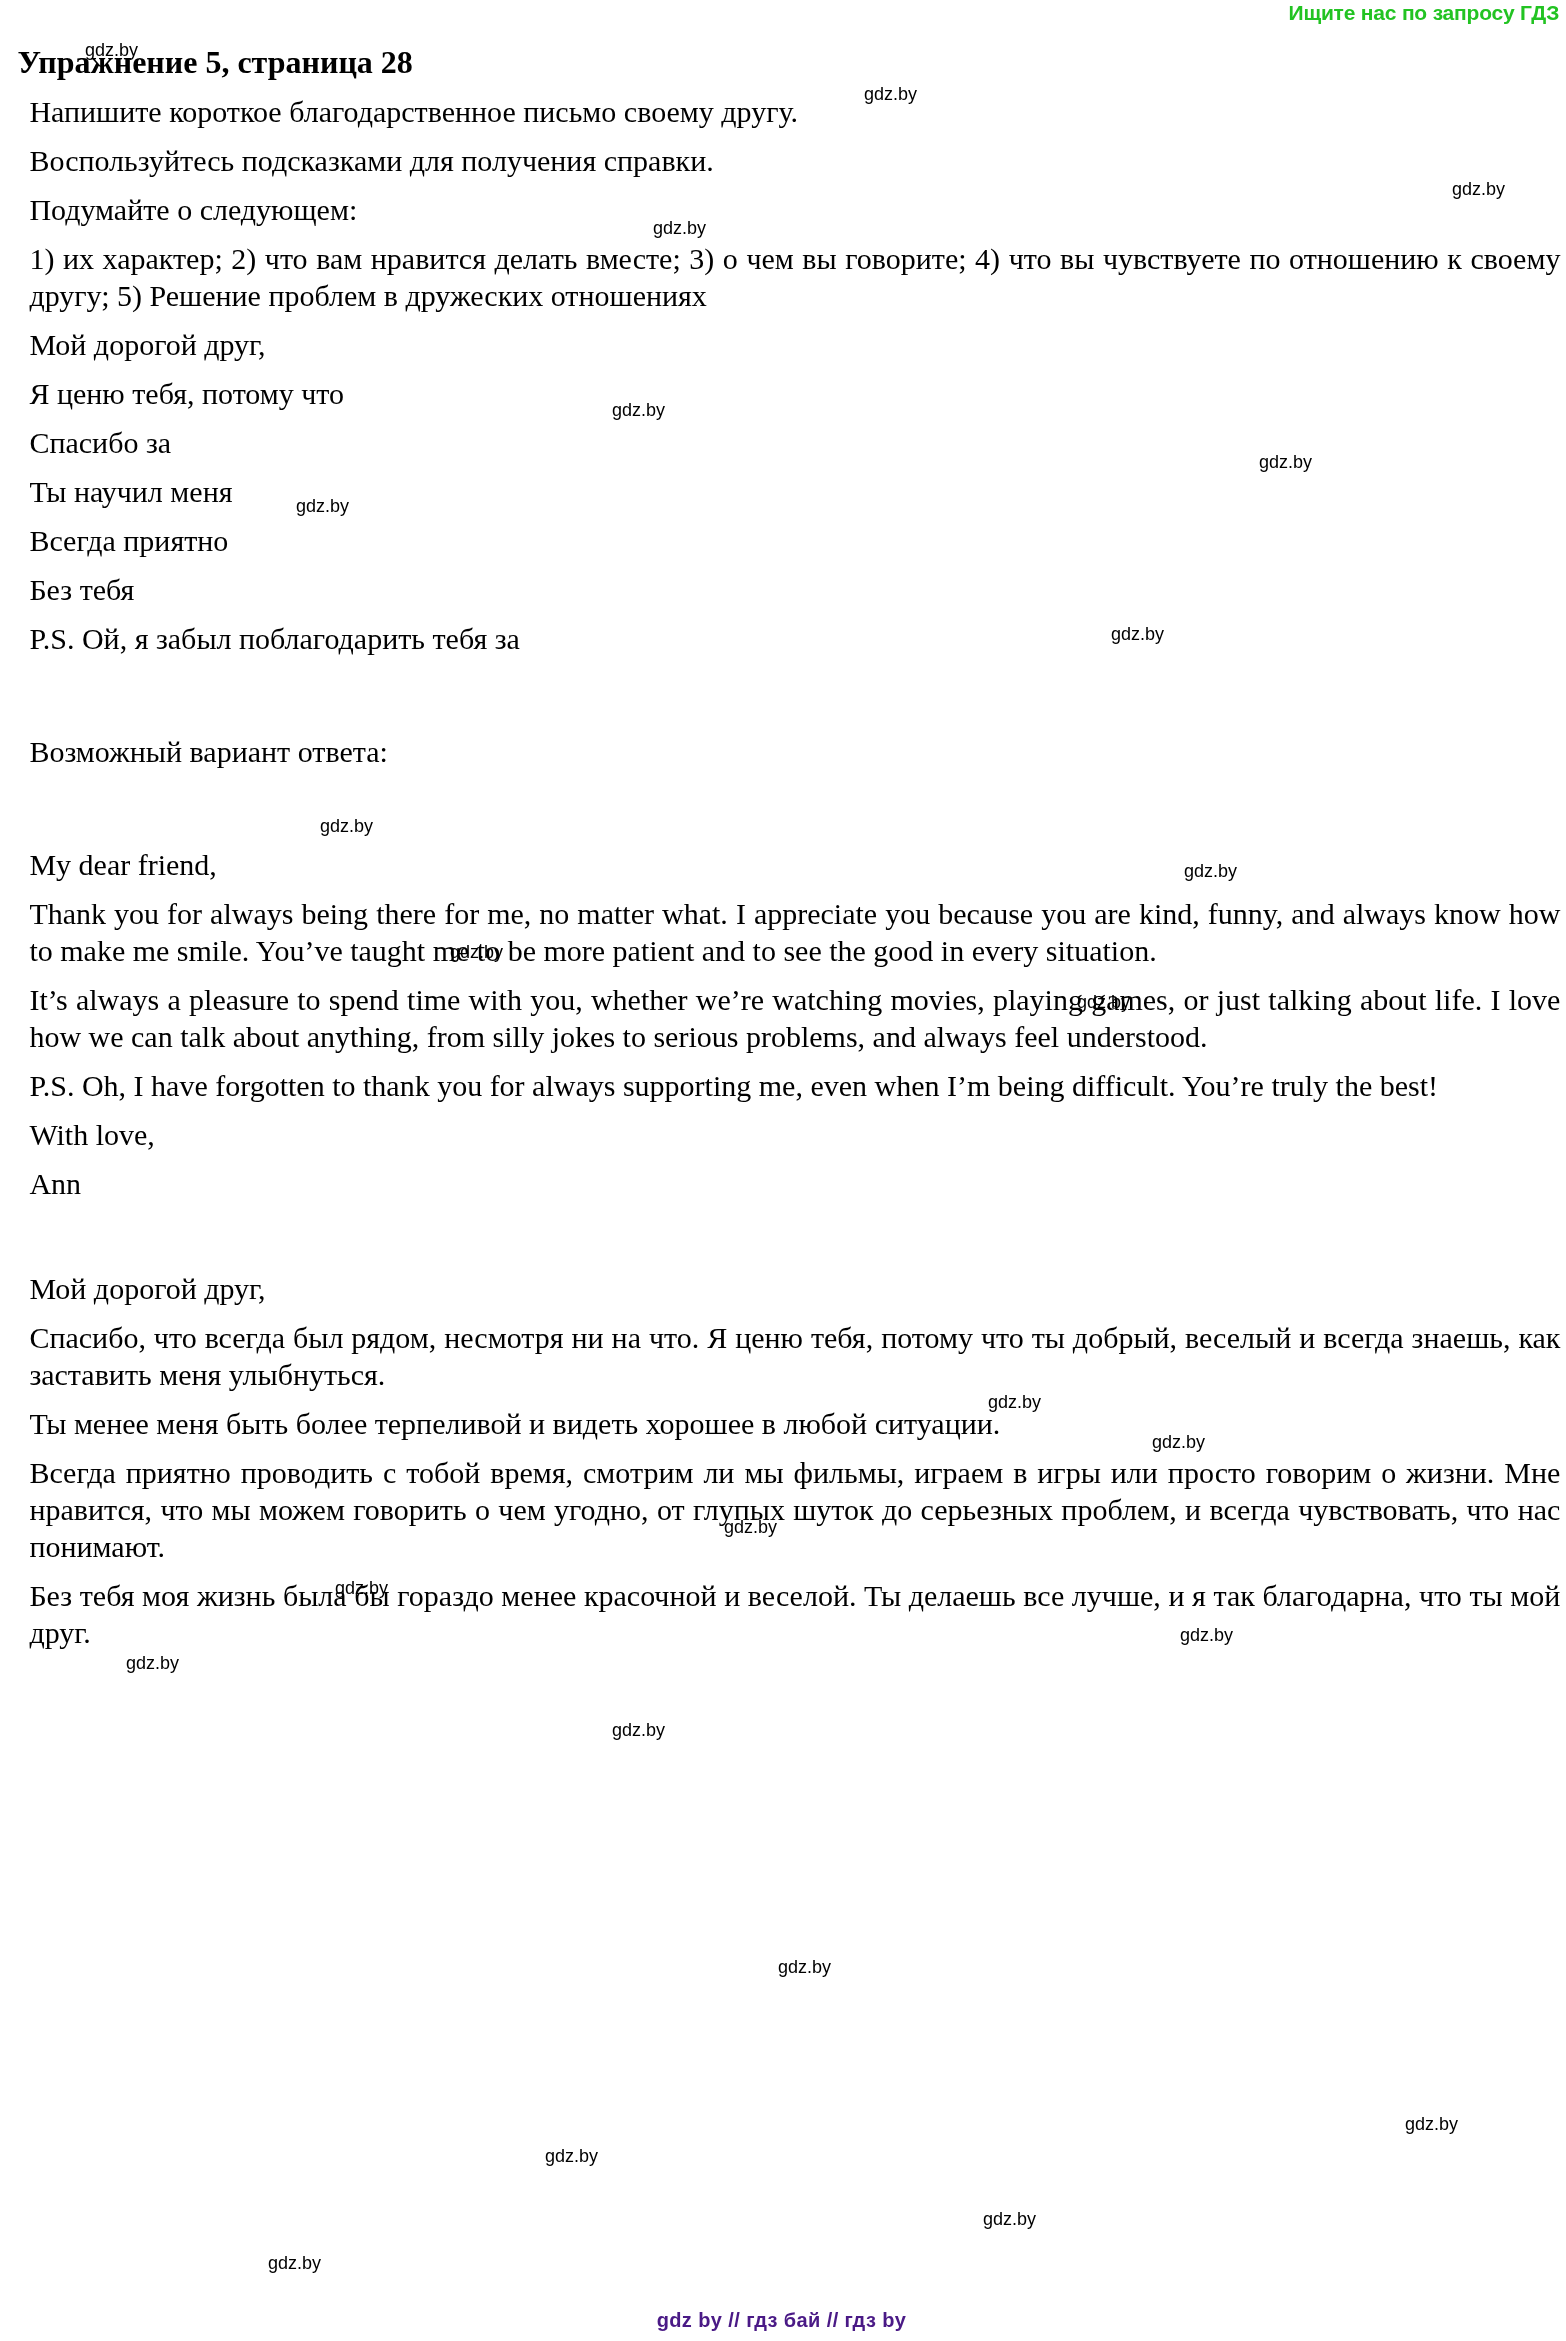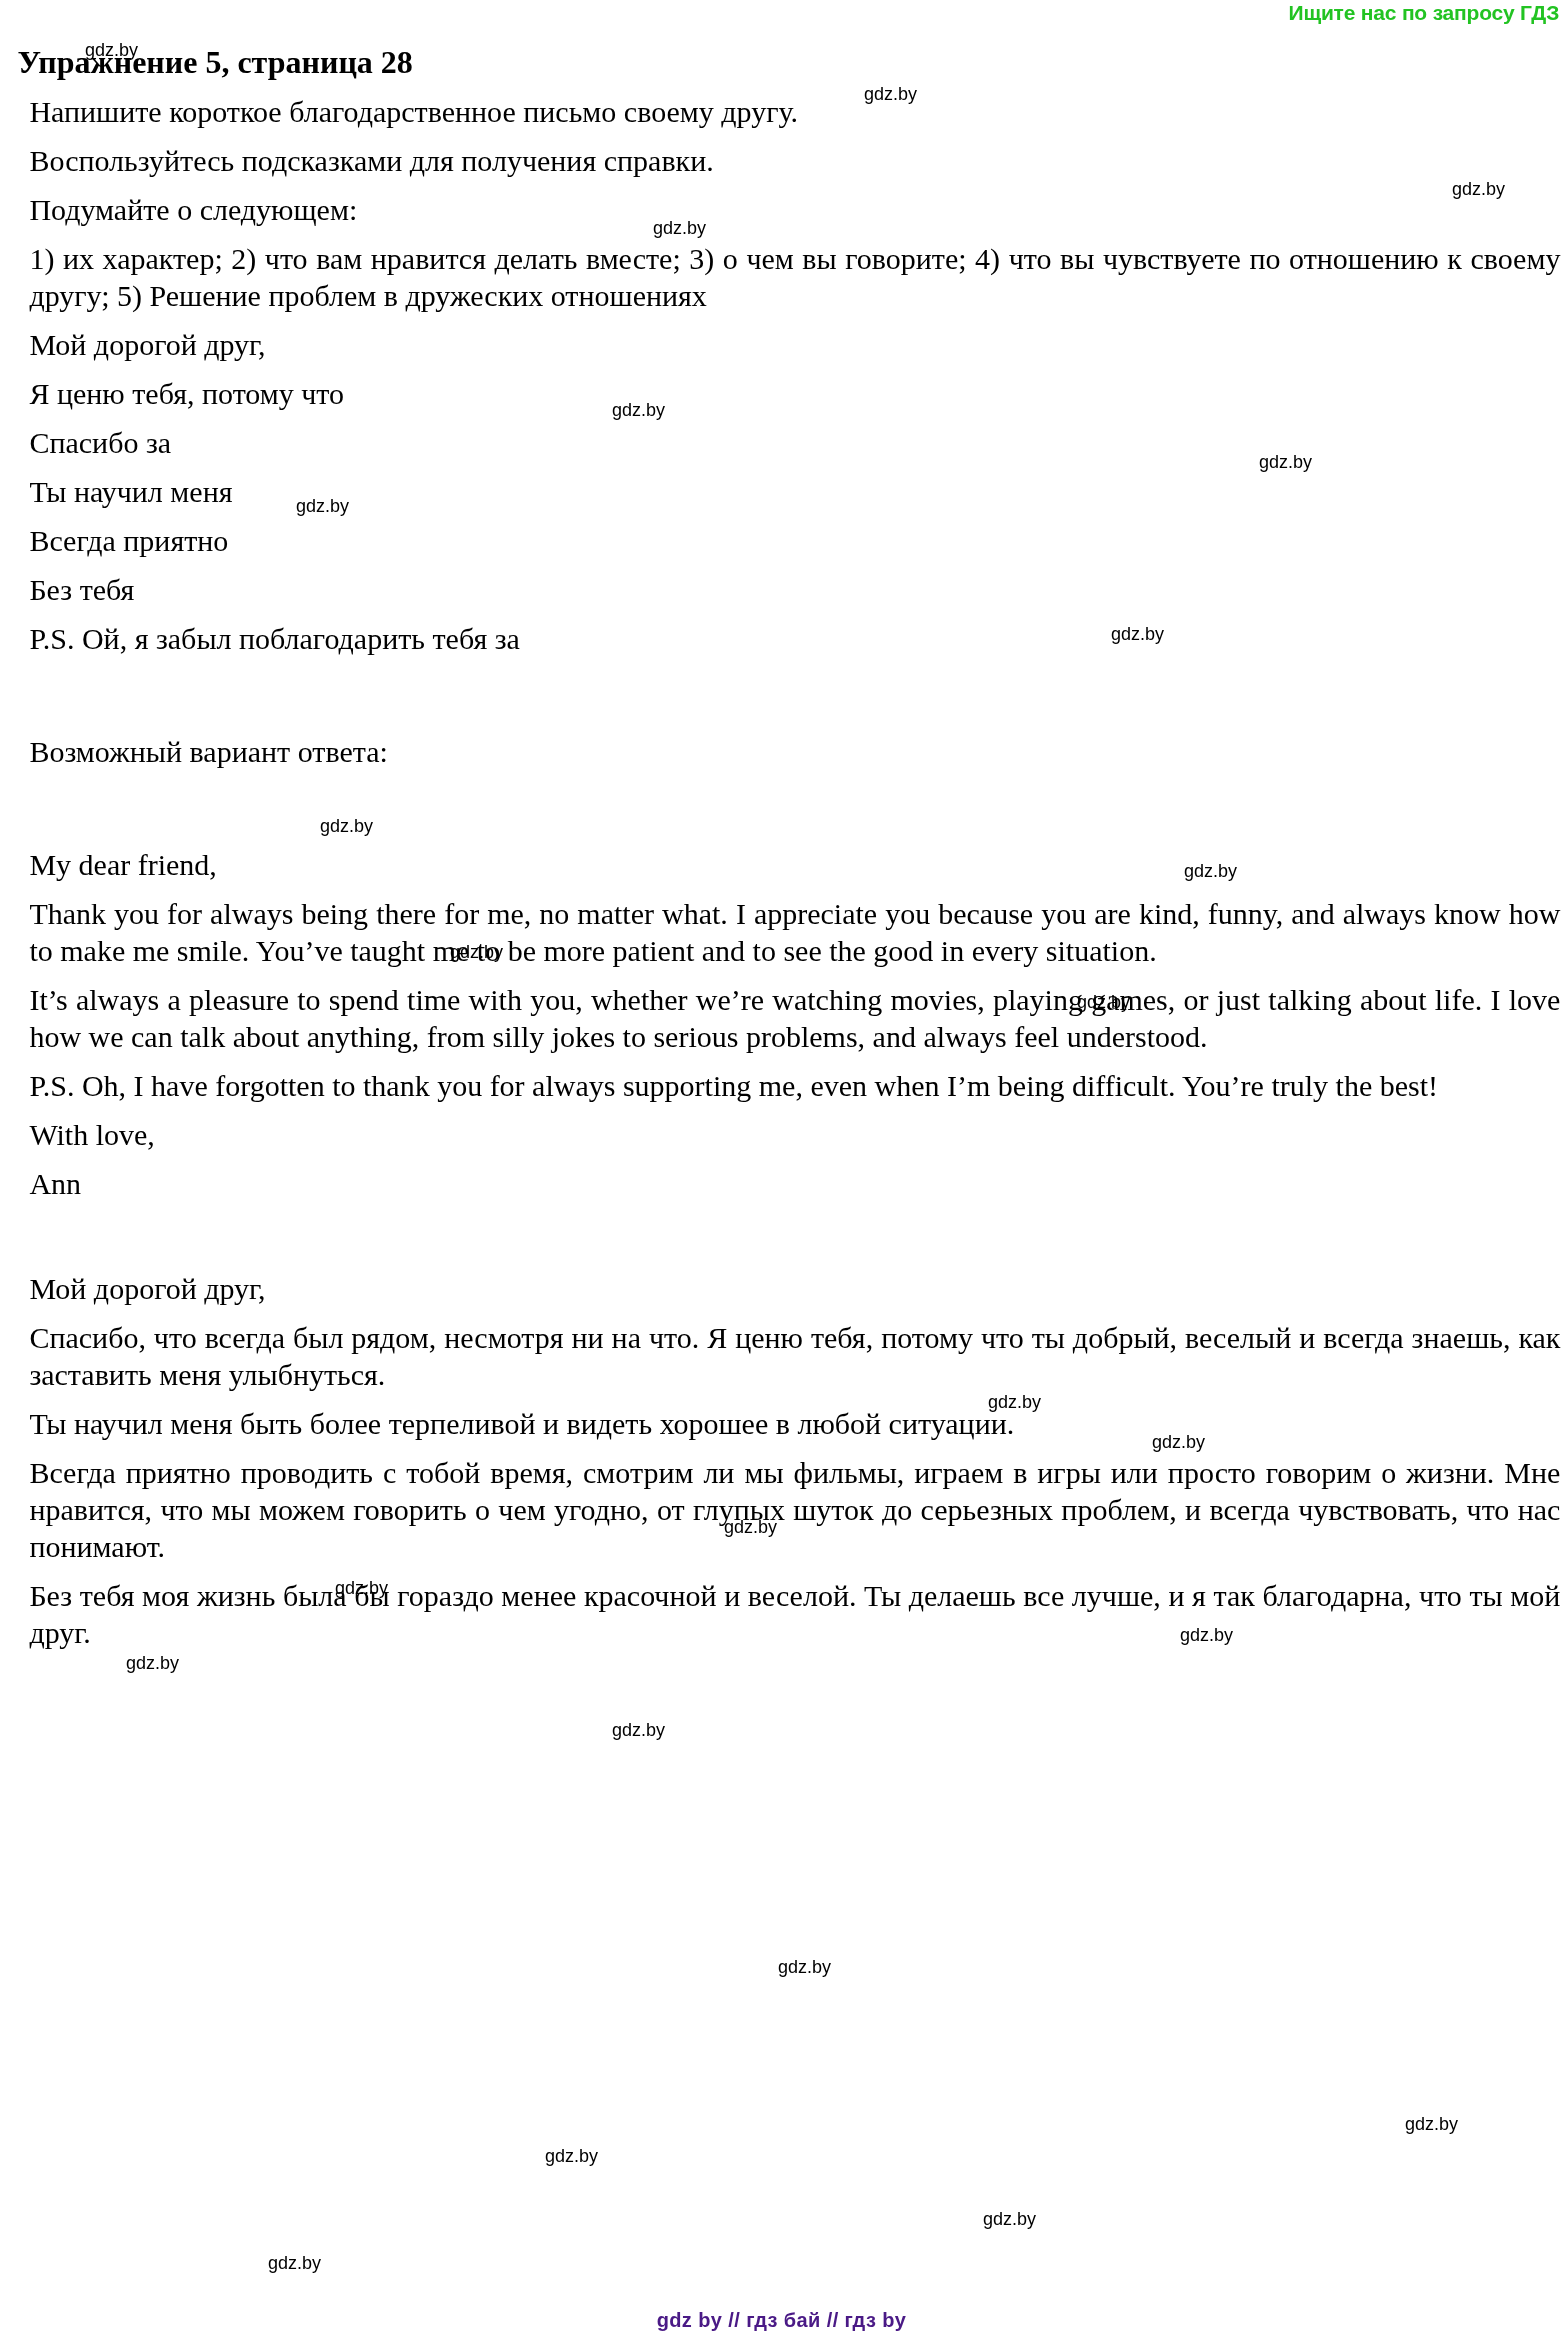--- a/index.html
+++ b/index.html
@@ -126,21 +126,21 @@
     <p class="ln just blk">Thank you for always being there for me, no matter what. I appreciate you because you are kind, funny, and always know how to make me smile. You’ve taught me to be more patient and to see the good in every situation.</p>
     <p class="ln just blk">It’s always a pleasure to spend time with you, whether we’re watching movies, playing games, or just talking about life. I love how we can talk about anything, from silly jokes to serious problems, and always feel understood.</p>
     <p class="ln just blk">P.S. Oh, I have forgotten to thank you for always supporting me, even when I’m being difficult. You’re truly the best!</p>
     <p class="ln blk">With love,</p>
     <p class="ln blk">Ann</p>
 
     <div class="spacer-56"></div>
 
     <p class="ln blk">Мой дорогой друг,</p>
     <p class="ln just blk">Спасибо, что всегда был рядом, несмотря ни на что. Я ценю тебя, потому что ты добрый, веселый и всегда знаешь, как заставить меня улыбнуться.</p>
-    <p class="ln just blk">Ты научил меня быть более терпеливой и видеть хорошее в любой ситуации.</p>
+    <p class="ln just blk">Ты менее меня быть более терпеливой и видеть хорошее в любой ситуации.</p>
     <p class="ln just blk">Всегда приятно проводить с тобой время, смотрим ли мы фильмы, играем в игры или просто говорим о жизни. Мне нравится, что мы можем говорить о чем угодно, от глупых шуток до серьезных проблем, и всегда чувствовать, что нас понимают.</p>
     <p class="ln just blk">Без тебя моя жизнь была бы гораздо менее красочной и веселой. Ты делаешь все лучше, и я так благодарна, что ты мой друг.</p>
 
   </div>
 
   <div id="watermark-layer">
       <div class="wm" style="left: 85px; top: 41px;">gdz.by</div>
       <div class="wm" style="left: 864px; top: 85px;">gdz.by</div>
       <div class="wm" style="left: 1452px; top: 180px;">gdz.by</div>
       <div class="wm" style="left: 653px; top: 219px;">gdz.by</div>

